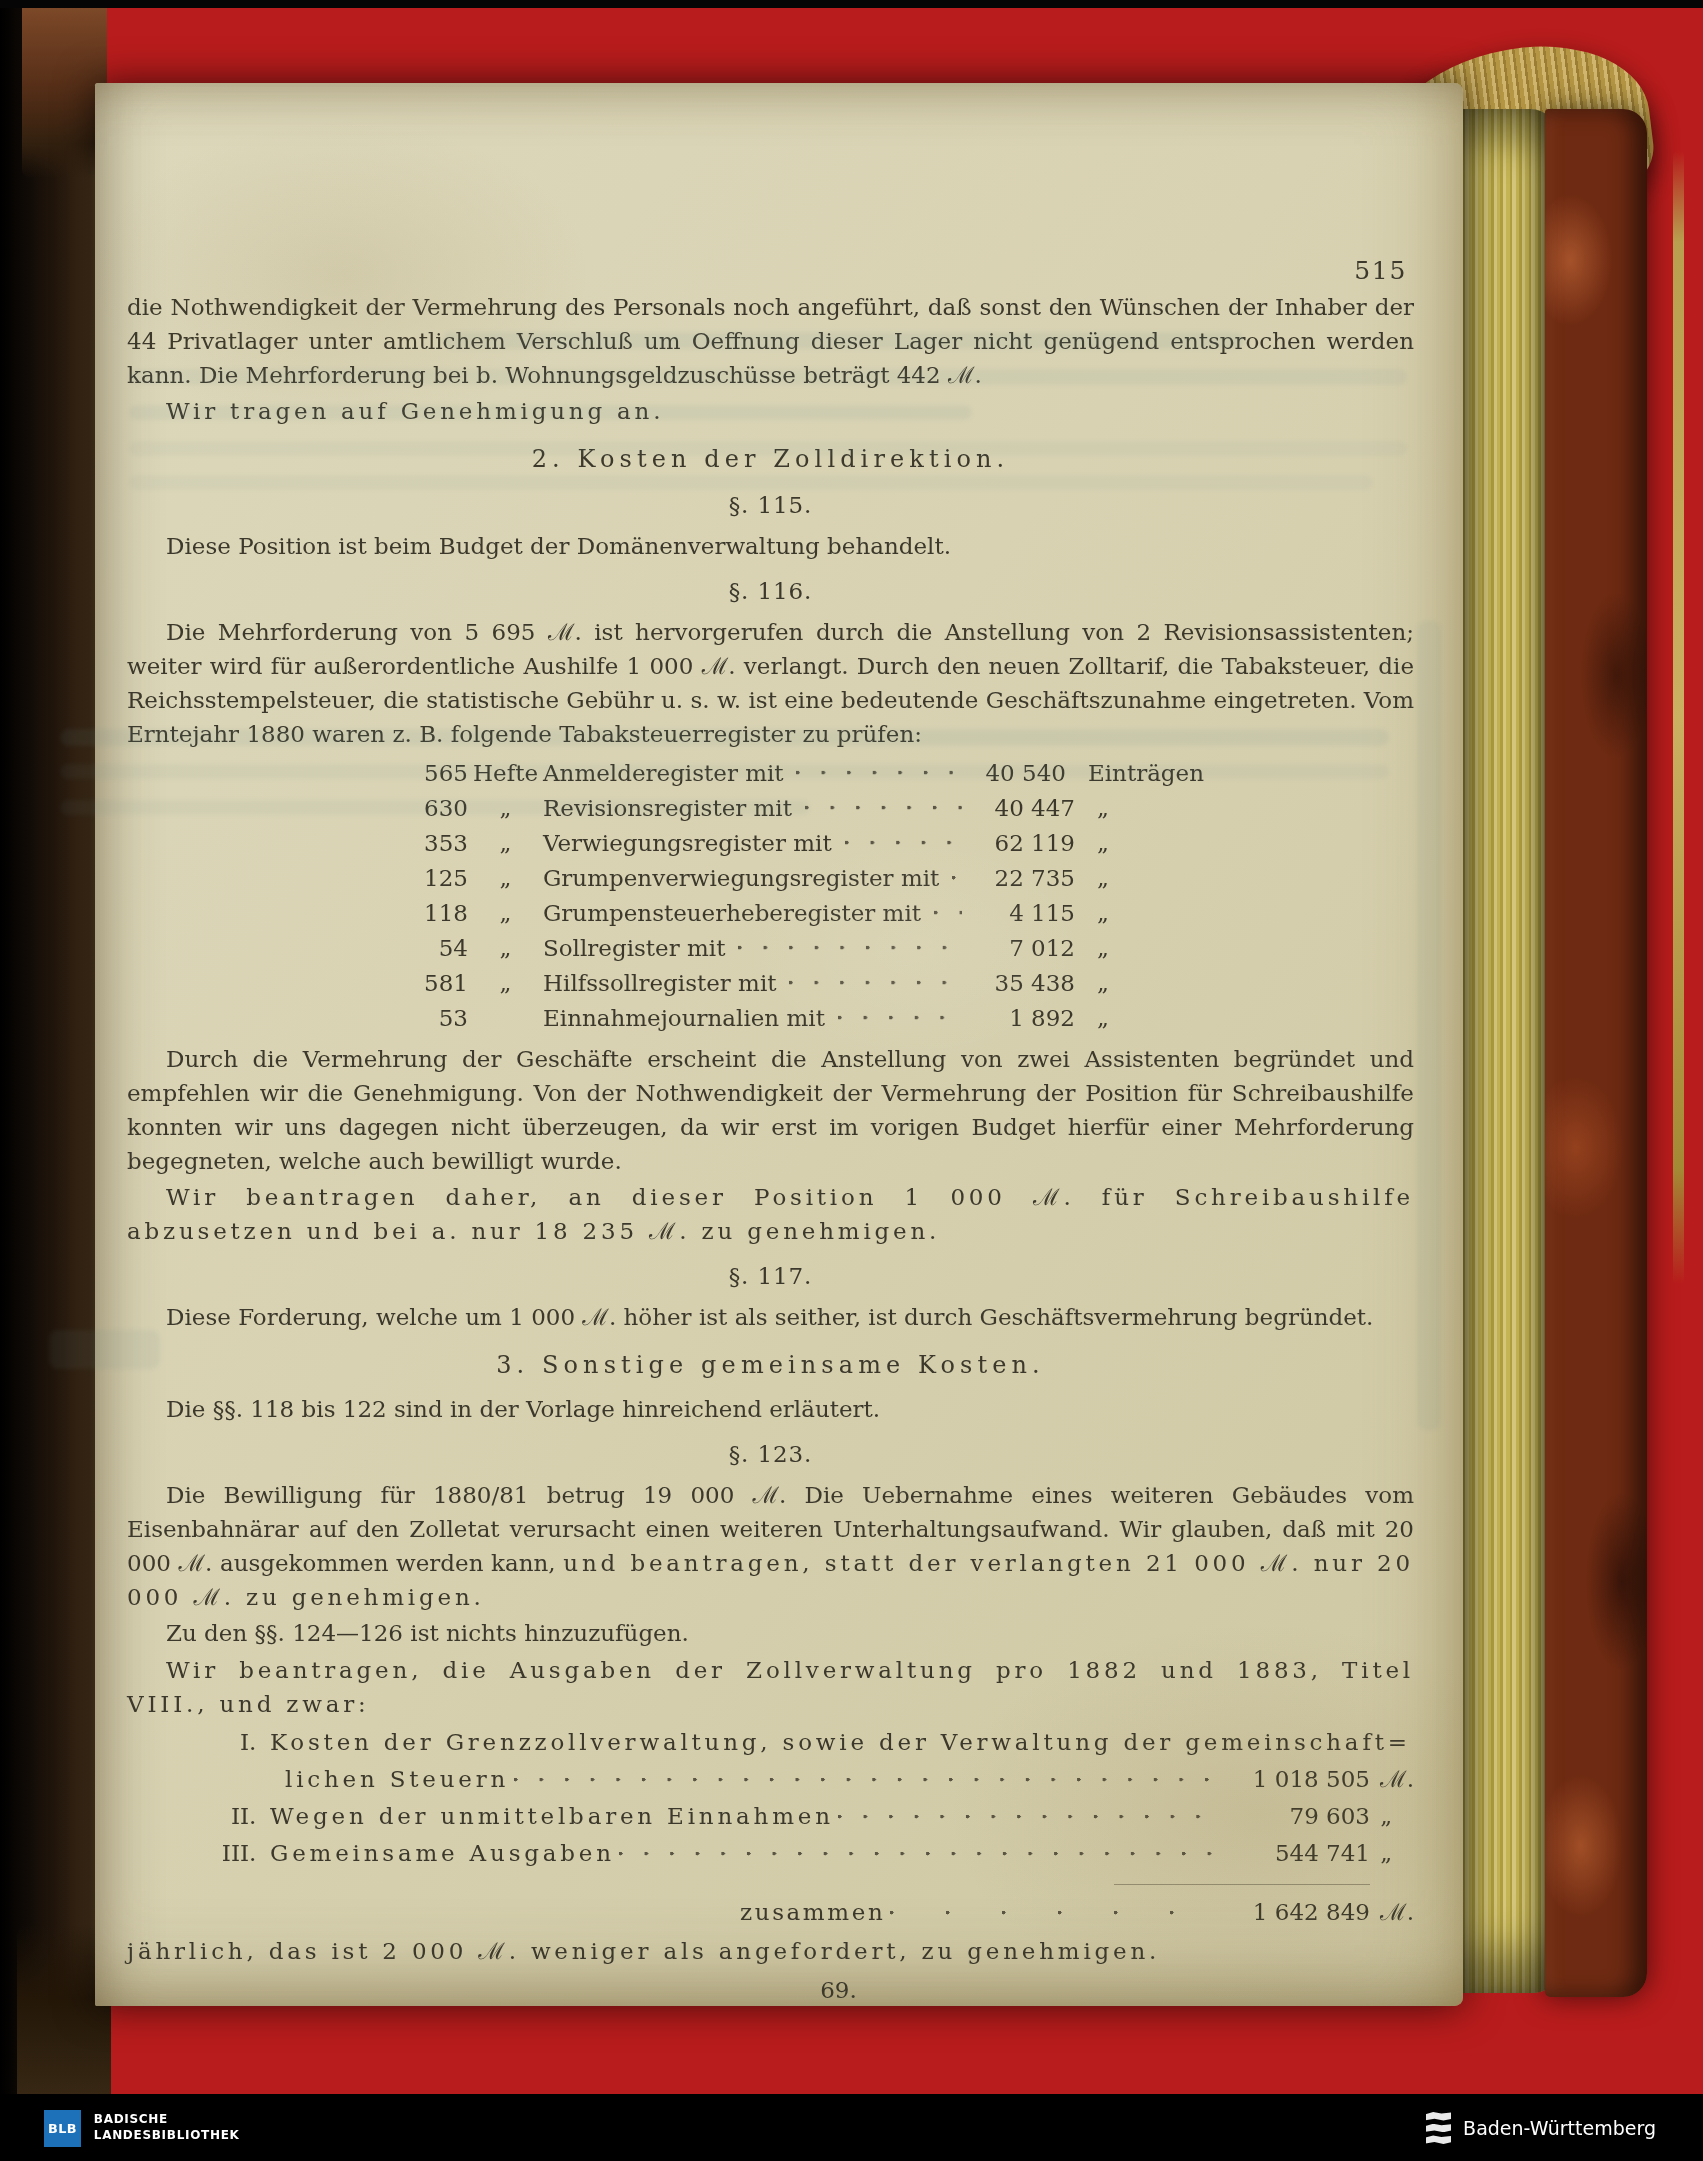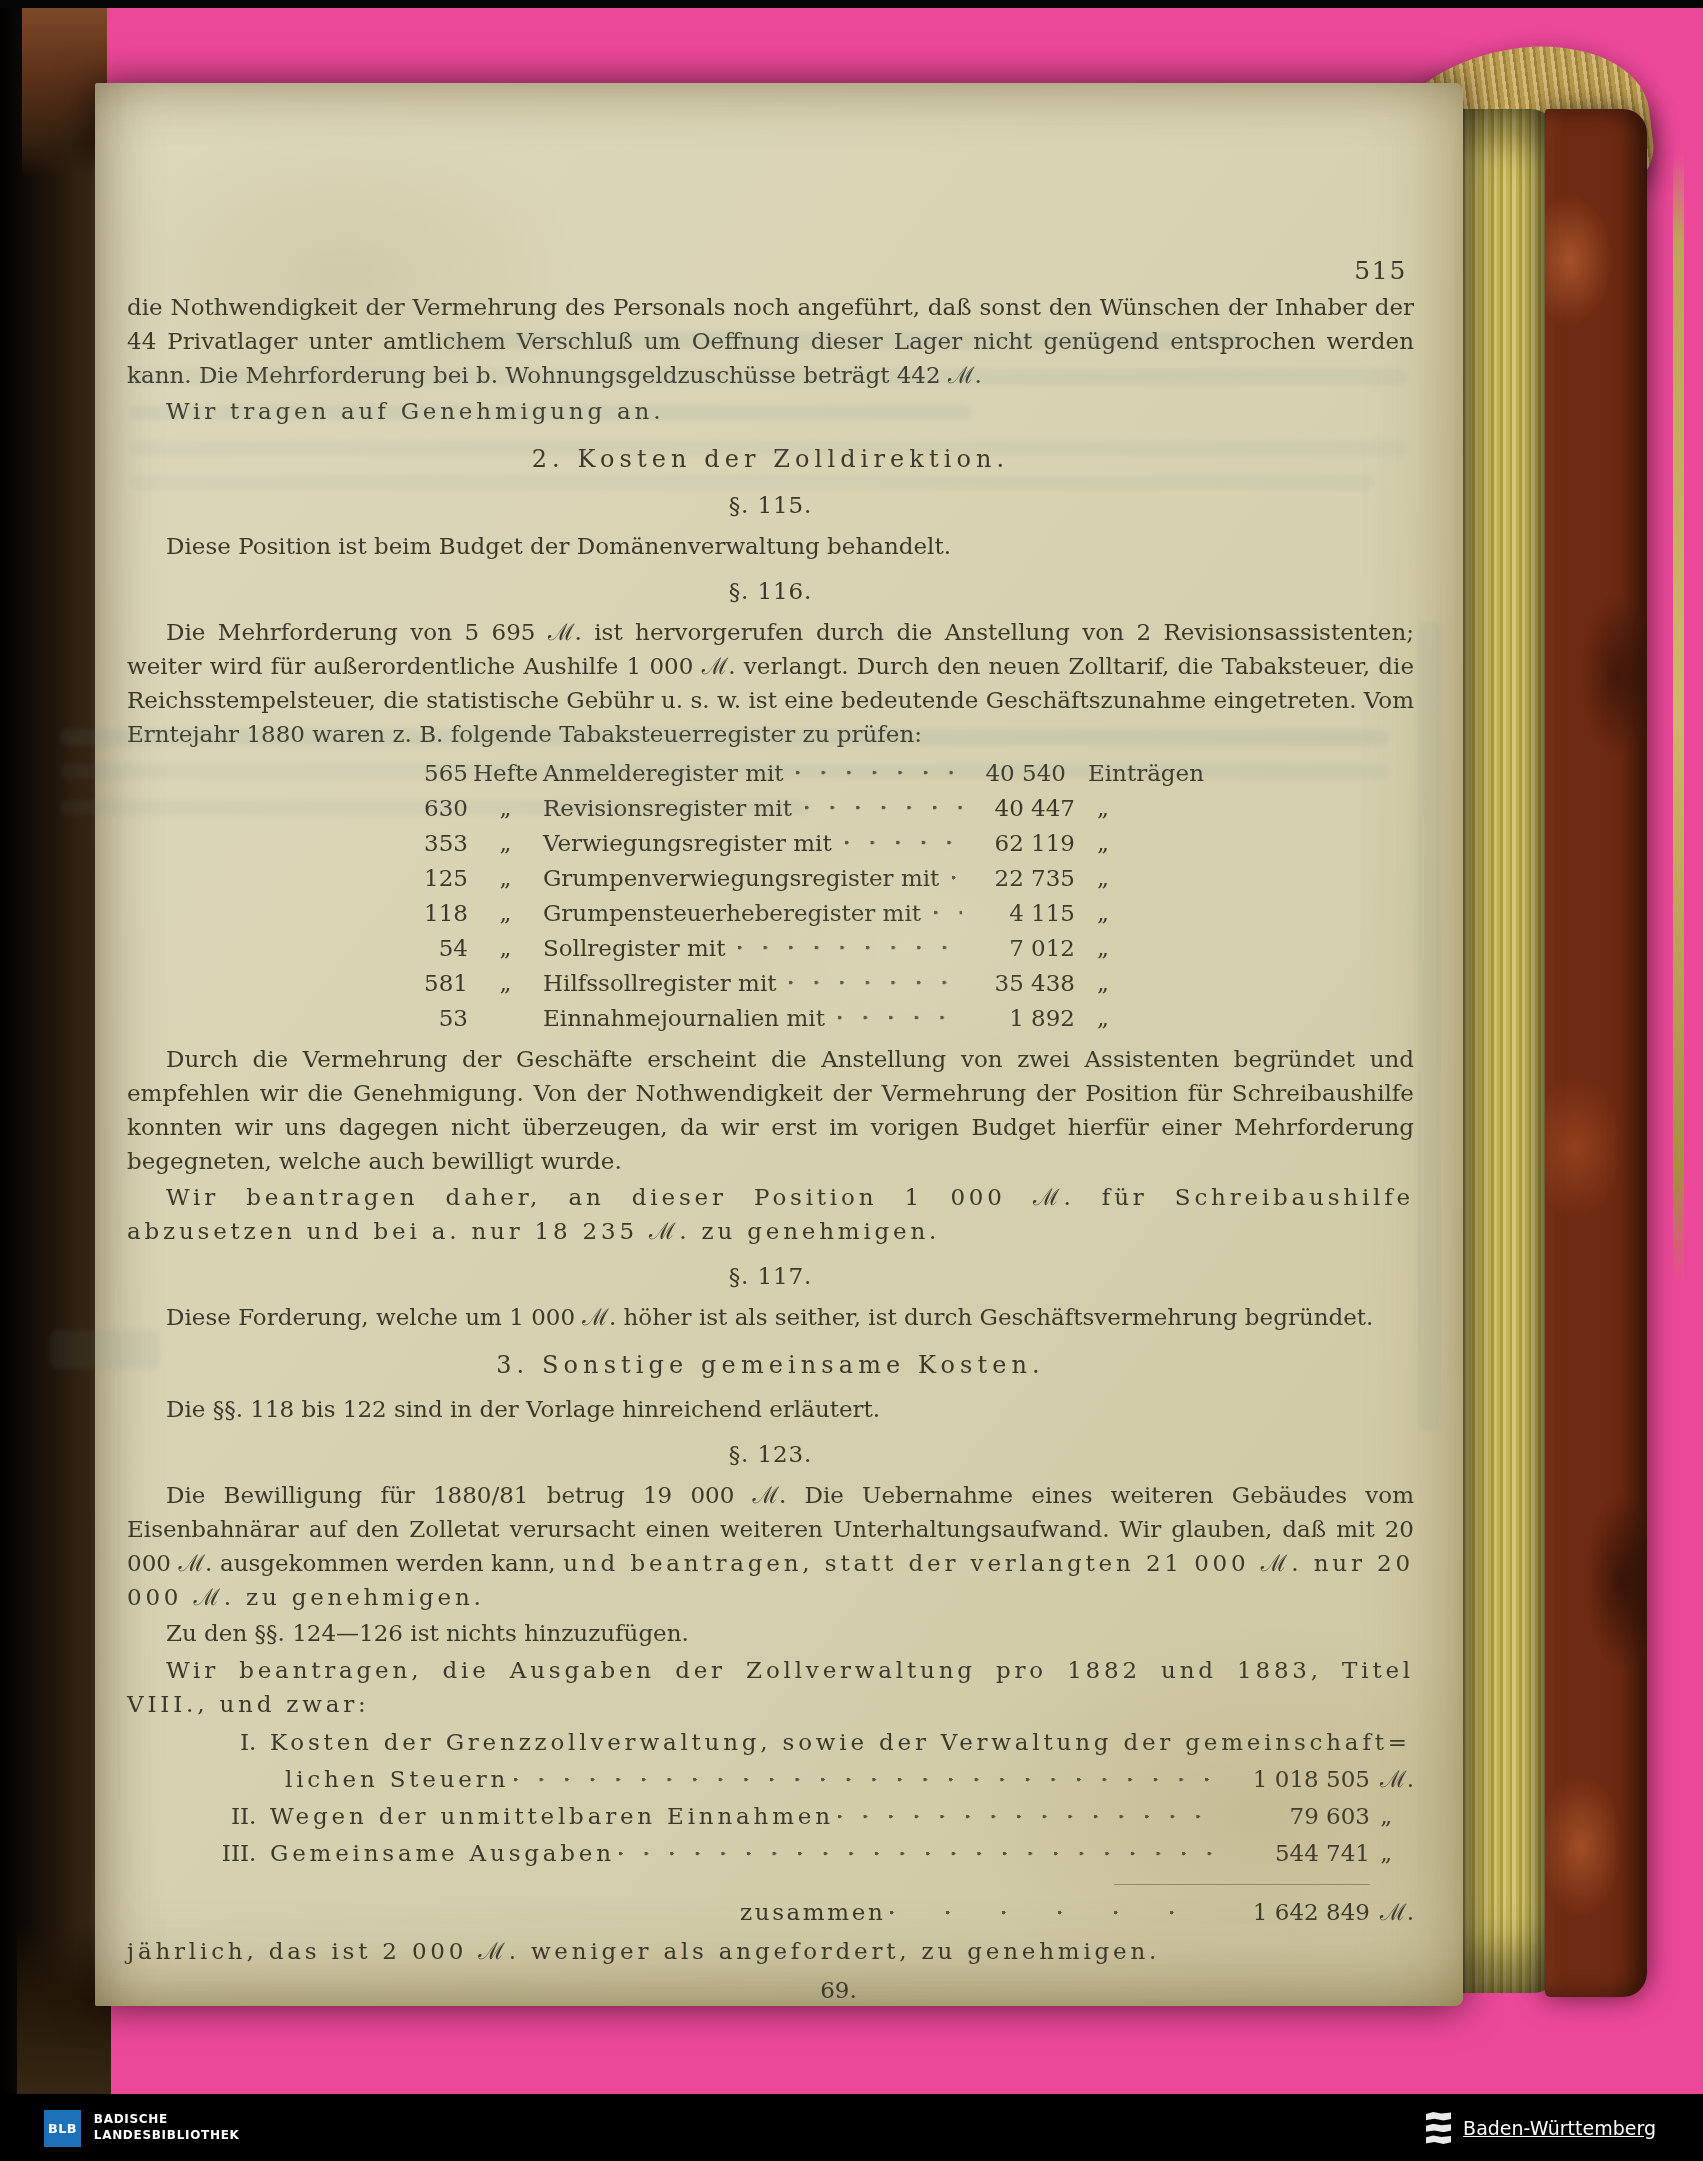--- a/index.html
+++ b/index.html
@@ -1,19 +1,19 @@
 <!DOCTYPE html>
 <html style="font-size:13.6px"><head>
 <meta charset="utf-8">
 <style>
   * { margin:0; padding:0; box-sizing:border-box; }
   html,body { width:1704px; height:2162px; background:#050505; }
   body { position:relative; overflow:hidden; font-family:"DejaVu Serif","Liberation Serif",serif; }
 
-  .stage { position:absolute; inset:0; background:#ec4899;margin-top:8px; }
+  .stage { position:absolute; inset:0; background:#b91c1c;margin-top:8px; }
 
   
   .spine { position:absolute; left:0; top:0; width:102px; height:2162px;
     background:linear-gradient(90deg,#000 0%,#120c07 30%,#281a0e 62%,#44301a 88%,#6a5230 100%); }
   .spine-top { position:absolute; left:22px; top:0; width:85px; height:170px;
     background:linear-gradient(180deg,#7c4828 0%,#572f18 45%,#32200f 80%,rgba(40,24,12,0) 100%);
     border-radius:0 0 19px 8.5px; }
   .spine-bottom { position:absolute; left:17px; bottom:51px; width:94px; height:187px;
     background:linear-gradient(0deg,#3a2a16 0%,#241708 60%,rgba(30,20,10,0) 100%); border-radius:12px 12px 0 0; }
 
@@ -102,21 +102,21 @@
     background:rgba(104,138,136,.85); }
 
   
   .bottombar { position:absolute; left:0; bottom:0; width:1704px; height:68px; background:#000;
     display:flex; align-items:center; justify-content:space-between; padding:0 48px 0 44px;
     font-family:"DejaVu Sans","Liberation Sans",sans-serif; }
   .blb-group { display:flex; align-items:center; gap:12.8px; }
   .blb-logo { width:37px; height:37px; background:#1d71b8; color:#fff; font-weight:bold; font-size:12.8px;
     display:flex; align-items:center; justify-content:center; letter-spacing:0.4px; }
   .blb-name { color:#fff; font-weight:bold; font-size:12px; line-height:1.3; letter-spacing:0.7px; }
-  .bw-group { display:flex; align-items:center; gap:12px; color:#fff;text-decoration:underline; }
+  .bw-group { display:flex; align-items:center; gap:12px; color:#fff; }
   .bw-emblem { width:25.6px; height:37px; display:flex; flex-direction:column; justify-content:space-between; padding:2.6px 0; }
   .bw-emblem i { display:block; height:8.5px; background:#e9e9e9;
     clip-path:polygon(0 25%, 30% 0, 62% 18%, 100% 6%, 100% 80%, 70% 100%, 35% 78%, 0 95%); }
   .bw-name { font-size:19px; }
 </style>
 </head>
 <body>
 
 <div class="stage">
 

